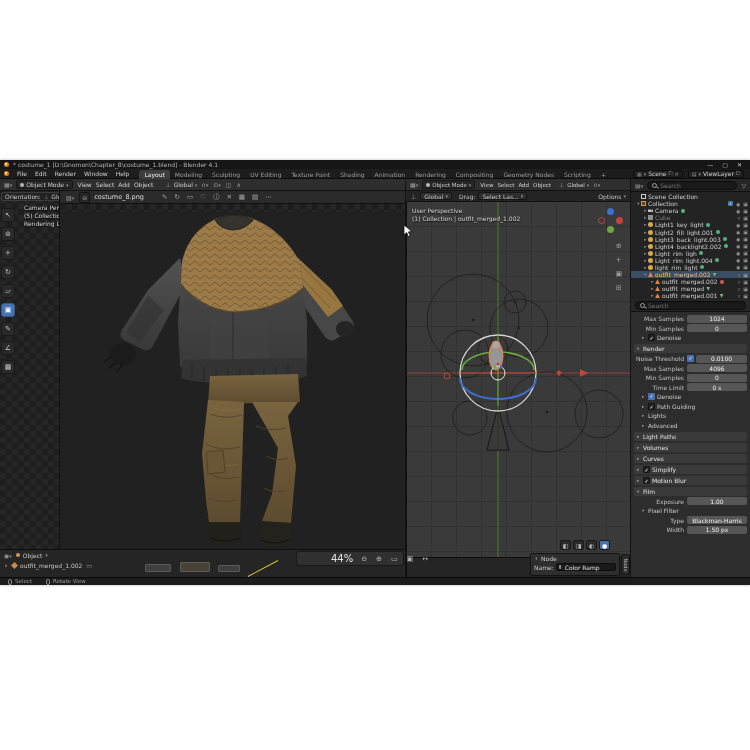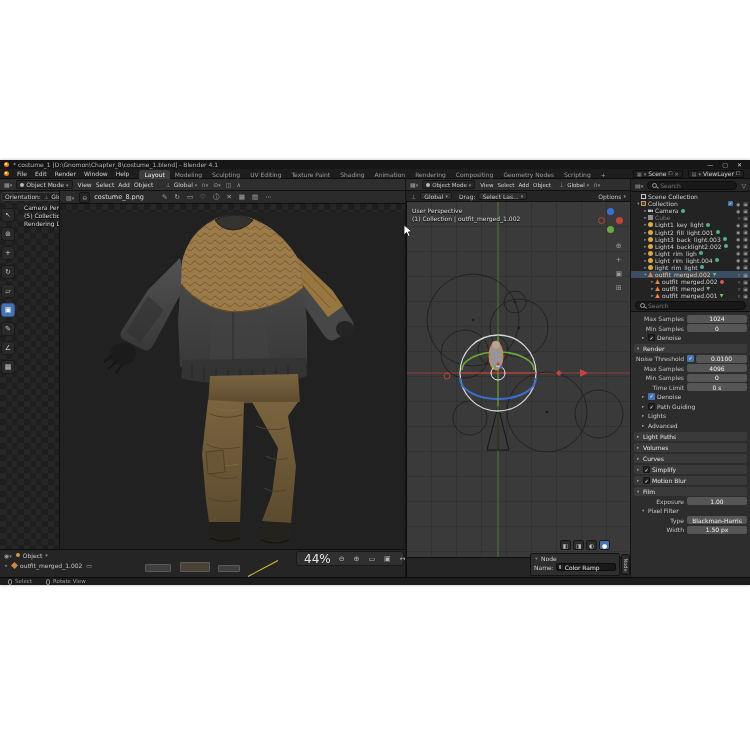--- a/index.html
+++ b/index.html
@@ -49,21 +49,21 @@
   .toolbtn { width:14px; height:14px; background:#2c2c2cd8; border:1px solid #191919; border-radius:3px; display:flex; align-items:center; justify-content:center; color:#c3c3c3; font-size:7px; }
   .toolbtn.on { background:#4772b3; color:#fff; border-color:#35588c; }
 
   
   .imghdr { left:60px; top:31px; width:345px; height:13px; background:#2a2a2a; border-bottom:1px solid #101010; display:flex; align-items:center; gap:4px; padding:0 5px; }
   .imgname { color:#dedede; font-size:6.5px; }
   .ih-icons { display:flex; gap:7px; margin-left:14px; color:#a8a8a8; font-size:6.5px; }
   .imgbody { left:60px; top:44px; width:345px; height:345px; overflow:hidden; }
   .renderbg { position:absolute; left:0; top:8px; width:345px; height:337px; background:#212121; }
   .zoombar { left:296px; top:391px; width:108px; height:15px; background:#303030; border:1px solid #181818; border-radius:3px; display:flex; align-items:center; gap:8px; padding:0 7px; z-index:6; color:#cdcdcd; }
-  .zb-pct { font-size:12px; color:#e2e2e2; }
+  .zb-pct { font-size:10px; color:#e2e2e2;margin-left:27px; }
   .zb-ic { font-size:7px; color:#b5b5b5; }
 
   
   .vp3d { left:406px; top:42px; width:224px; height:355px; overflow:hidden;
     background-color:#3a3a3a;
     background-image:repeating-linear-gradient(to right,#32323200 0 24px,#323232 24px 25px),
                      repeating-linear-gradient(to bottom,#32323200 0 24px,#323232 24px 25px);
     border-left:1px solid #0e0e0e; }
   .vp-ovl { position:absolute; left:5px; color:#d8d8d8; font-size:6px; white-space:nowrap; text-shadow:0 1px 1px #000; }
   .navgz { position:absolute; right:7px; top:6px; width:26px; height:26px; }

